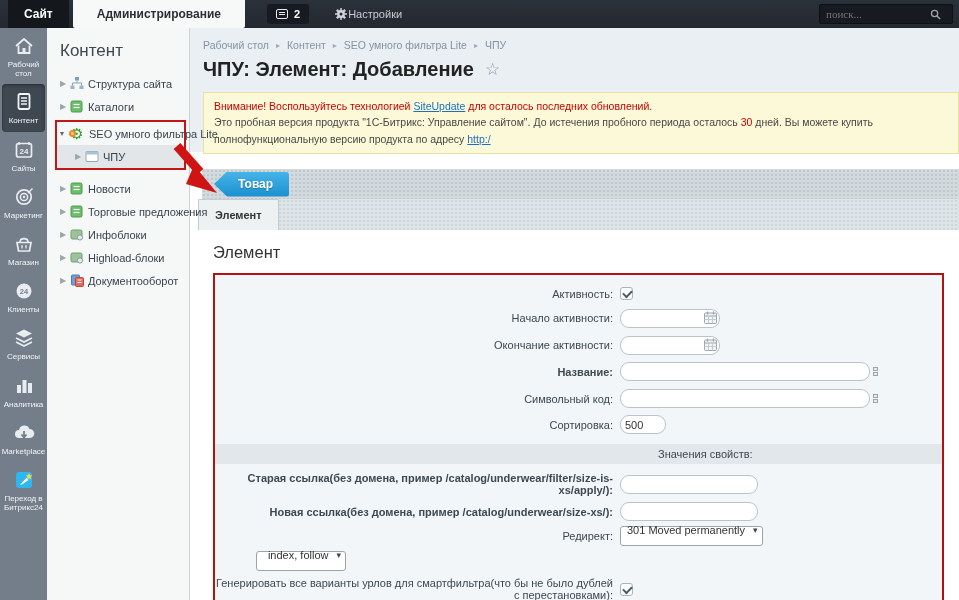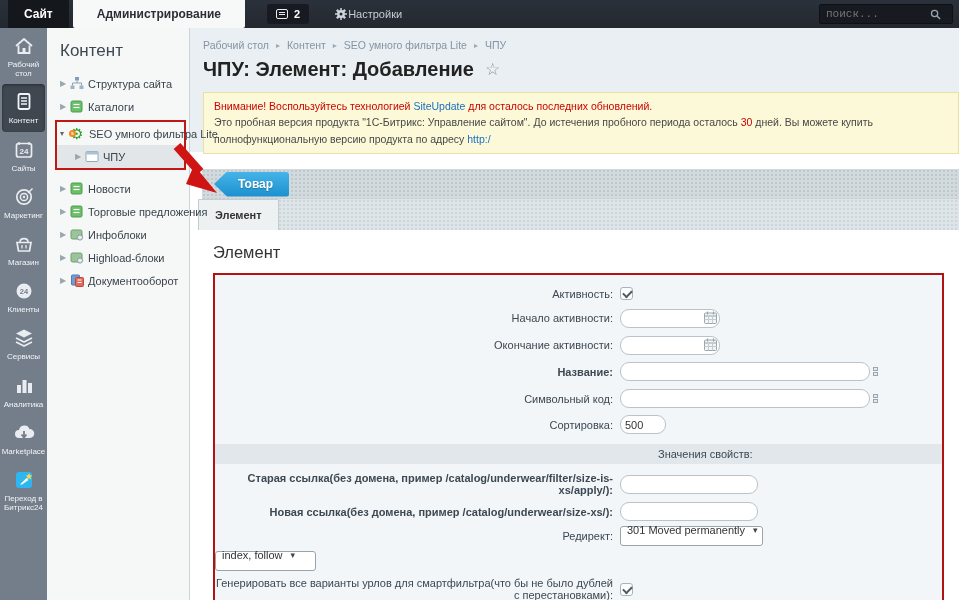--- a/index.html
+++ b/index.html
@@ -16,21 +16,21 @@
   .notif { background:#171b21; border-radius:3px; margin:4px 0 4px 22px; display:flex; align-items:center;
            padding:0 9px; color:#fff; font-size:11px; font-weight:bold; gap:6px; }
   .notif-glyph { width:12px; height:10px; border:1px solid #e8ecf0; border-radius:2px; position:relative; }
   .notif-glyph::after { content:""; position:absolute; left:2px; top:2px; width:6px; height:1px; background:#e8ecf0;
                         box-shadow:0 2px 0 #e8ecf0; }
   .settings { display:flex; align-items:center; gap:1px; margin-left:26px; color:#c7cdd4; font-size:11px; }
   .gear { width:12px; height:12px; }
   .search-wrap { position:absolute; right:6px; top:4px; width:134px; height:20px; background:#171b21;
                  border:1px solid #0e1114; border-radius:2px; display:flex; align-items:center; }
   .search-wrap input { background:transparent; border:none; outline:none; color:#96a0ab; font-size:11px;
-                       padding:0 6px; width:110px; font-family:Liberation Mono, monospace; }
+                       padding:0 6px; width:110px; font-family:Liberation Serif, serif; }
   .search-glyph { width:11px; height:11px; }
 
   
   .sidebar { position:absolute; top:28px; left:0; width:47px; height:572px; background:#747e8a; z-index:4; }
   .sb-item { width:47px; padding:7px 1px 6px 1px; display:flex; flex-direction:column; align-items:center; gap:3px; }
   .sb-item .sb-label { color:#f2f5f8; font-size:8px; line-height:1.15; text-align:center; }
   .sb-item.active { background:#3f4750; border-radius:4px; width:43px; margin-left:2px;
                     box-shadow:inset 0 1px 3px rgba(0,0,0,.4); }
   .sb-ic { width:22px; height:22px; display:block; }
 
@@ -58,21 +58,21 @@
   .crumb { cursor:pointer; }
   .crumb-sep { color:#9aa8b4; font-size:8px; margin:0 7px; }
   .page-title-row { display:flex; align-items:center; padding-left:13px; margin-top:7px; }
   .page-title { font-size:20px; font-weight:bold; color:#222; }
   .fav-star { color:#8b99a6; font-size:17px; margin-left:11px; }
 
   .notice { margin:11px 0 0 13px; width:756px; background:#fcf9d8; border:1px solid #e9e0a4;
             padding:5px 10px 6px 10px; font-size:10.5px; line-height:1.55; }
   .notice .l1 { color:#cc0000; }
   .notice .l2 { color:#474747; }
-  .lnk { color:#1a6fc4; cursor:pointer; }
+  .lnk { color:#1a6fc4; text-decoration:underline; cursor:pointer; }
   .red-days { color:#cc0000; }
 
   .toolbar { margin:17px 0 0 12px; width:757px; height:30px; background:#d2dadd;
              background-image:radial-gradient(#bec9cd 1px, transparent 1px); background-size:4px 4px;
              display:flex; align-items:center; }
   .btn-product { margin-left:12px; background:linear-gradient(#45b4e8,#1b90cf); color:#fff; font-size:12px;
                  font-weight:bold; padding:5px 16px 6px 24px; border-radius:3px;
                  clip-path:polygon(13px 0, 100% 0, 100% 100%, 13px 100%, 0 50%);
                  text-shadow:0 1px 1px rgba(0,0,0,.25); }
   .tabbar { margin-left:8px; width:761px; height:31px; background:#dee5e8;
@@ -441,21 +441,21 @@
         </div>
 
         <div class="frow mt5">
           <span class="lbl">Редирект:</span>
           <span class="sel">
               <span>301 Moved permanently</span>
             </span>
         </div>
 
         <div class="frow mt5">
-          <span class="sel" style="width:101px; justify-content:flex-start;">
+          <span class="sel" style="width:90px; justify-content:flex-end;margin-left:41px;">
               <span>index, follow</span>
             </span>
         </div>
 
         <div class="frow mt6">
           <span class="lbl">Генерировать все варианты урлов для смартфильтра(что бы не было дублей с перестановками):</span>
           <span class="cb"></span>
         </div>
 
       </div>

